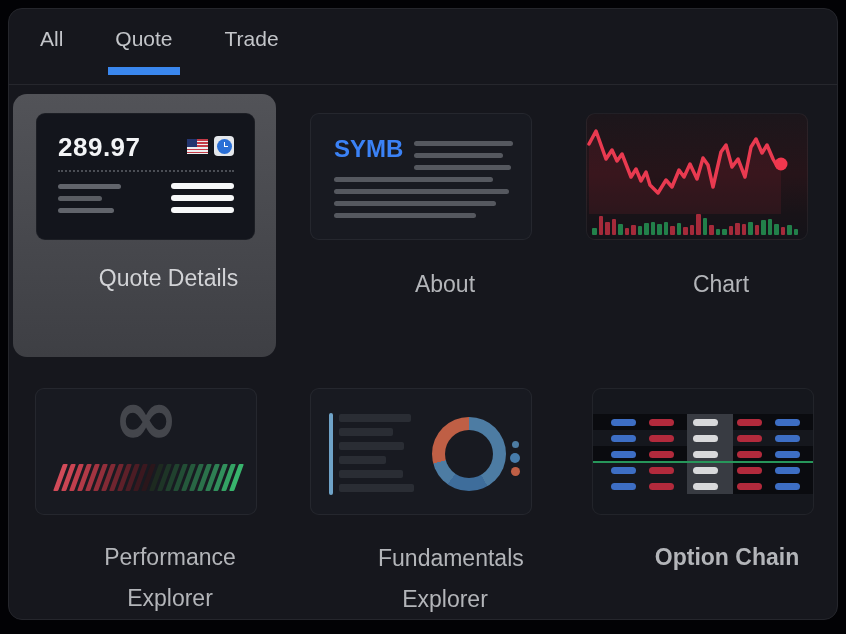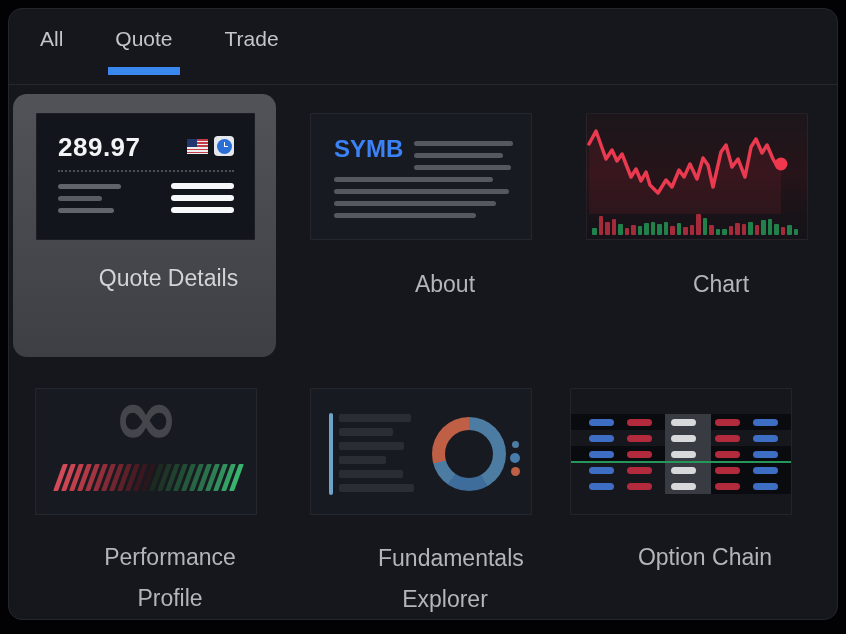--- a/index.html
+++ b/index.html
@@ -17,21 +17,21 @@
             padding:0 0 14px 32px; gap:52px; }
   .tab { position:relative; height:100%; display:flex; align-items:center;
          font-size:21px; color:#c3c5c9; cursor:pointer; }
   .tab.active::after { content:""; position:absolute; left:-7px; right:-7px;
                        bottom:-5px; height:8px; background:#3a87ee; }
 
   
   .card { position:absolute; cursor:pointer; }
   .card-sel-bg { position:absolute; inset:0; border-radius:14px;
                  background:linear-gradient(to bottom,#525358,#3e3f44); }
-  .thumb { position:absolute; border-radius:1px; background:#181a21;
+  .thumb { position:absolute; border-radius:9px; background:#181a21;
            border:1px solid rgba(255,255,255,0.06); overflow:hidden; }
   .card-label { position:absolute; left:0; right:0; text-align:center;
                 font-size:23px; line-height:41px; color:#b3b5b9;margin-left:48px; }
   .card-label.bright { color:#d2d3d6; }
 
   
   .q-price { position:absolute; left:21px; top:18px; font-size:26px; font-weight:bold;
              color:#f3f4f6; letter-spacing:0.5px; }
   .flag { position:absolute; left:150px; top:25px; width:21px; height:15px;
           background:repeating-linear-gradient(to bottom,#c43a47 0 1.6px,#eceef0 1.6px 3.2px); }
@@ -200,21 +200,21 @@
           <div class="stripe" style="background: rgb(34, 77, 53);"></div>
           <div class="stripe" style="background: rgb(37, 89, 60);"></div>
           <div class="stripe" style="background: rgb(40, 101, 68);"></div>
           <div class="stripe" style="background: rgb(43, 114, 75);"></div>
           <div class="stripe" style="background: rgb(46, 127, 83);"></div>
           <div class="stripe" style="background: rgb(49, 144, 92);"></div>
           <div class="stripe" style="background: rgb(52, 162, 100);"></div>
           <div class="stripe" style="background: rgb(56, 180, 109);"></div>
         </div>
     </div>
-    <div class="card-label" style="top:149px;padding:0 20px;">Performance Profile</div>
+    <div class="card-label" style="top:149px;padding:0 20px;">Performance Explorer</div>
   </div>
 
   <div class="card" style="left:310px;top:388px;width:222px;height:235px;">
     <div class="thumb" style="left:0;top:0;width:222px;height:127px;">
       <div class="vline"></div>
       <div class="fbars" id="fund-bars">
           <div class="fbar" style="width: 72px;"></div>
           <div class="fbar" style="width: 54px;"></div>
           <div class="fbar" style="width: 65px;"></div>
           <div class="fbar" style="width: 47px;"></div>
@@ -222,21 +222,21 @@
           <div class="fbar" style="width: 75px;"></div>
         </div>
       <div class="donut"></div>
       <div class="ddot" style="left:201px;top:52px;width:7px;height:7px;background:#4d7ca3;"></div>
       <div class="ddot" style="left:199px;top:64px;width:10px;height:10px;background:#477cab;"></div>
       <div class="ddot" style="left:200px;top:78px;width:9px;height:9px;background:#bf5f45;"></div>
     </div>
     <div class="card-label" style="top:150px;padding:0 20px;">Fundamentals Explorer</div>
   </div>
 
-  <div class="card" style="left:570px;top:388px;width:222px;height:235px;">
+  <div class="card" style="left:592px;top:388px;width:222px;height:235px;font-weight:bold;">
     <div class="thumb" style="left:0;top:0;width:222px;height:127px;background:#15171d;">
       <div class="oc-dark" style="top:25px;"></div>
       <div class="oc-dark" style="top:57px;"></div>
       <div class="oc-dark-r" style="top:73px;"></div>
       <div class="oc-dark-r" style="top:89px;"></div>
       <div class="oc-strip"></div>
       <div class="oc-green"></div>
       <div class="oc-rows" id="oc-rows">
           <div class="oc-row">
             <div class="oc-pill" style="left: 18px; background: rgb(61, 110, 196);"></div>

